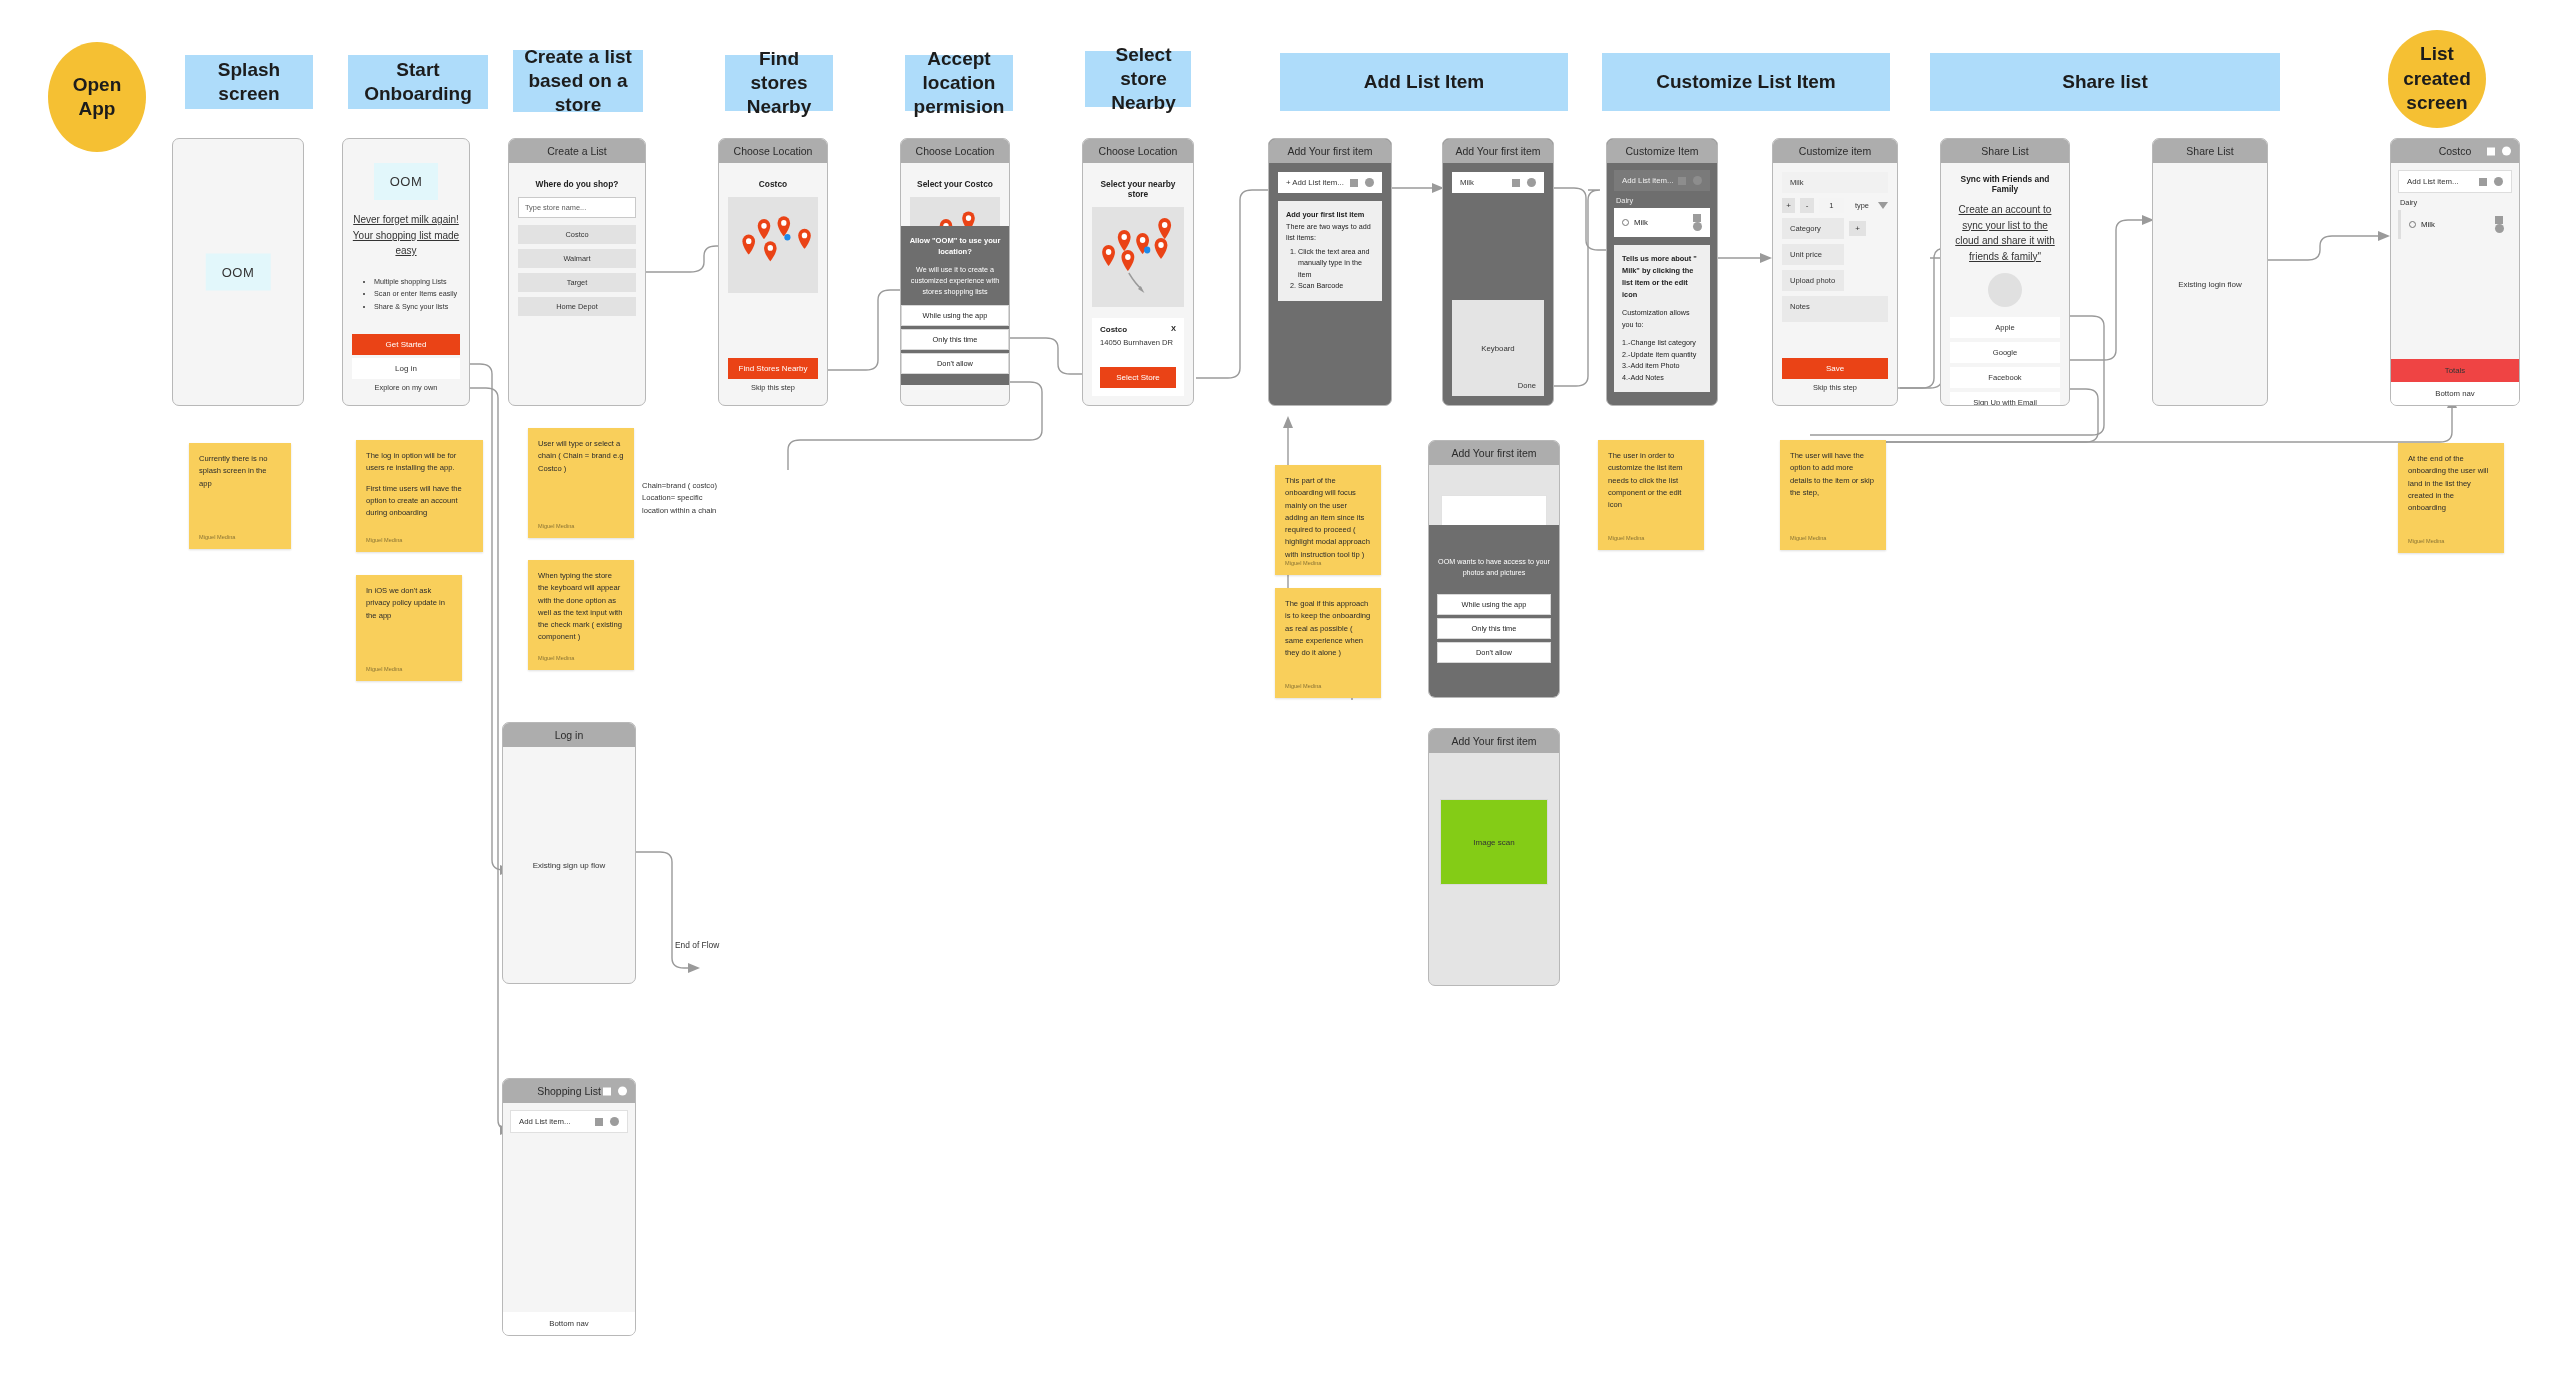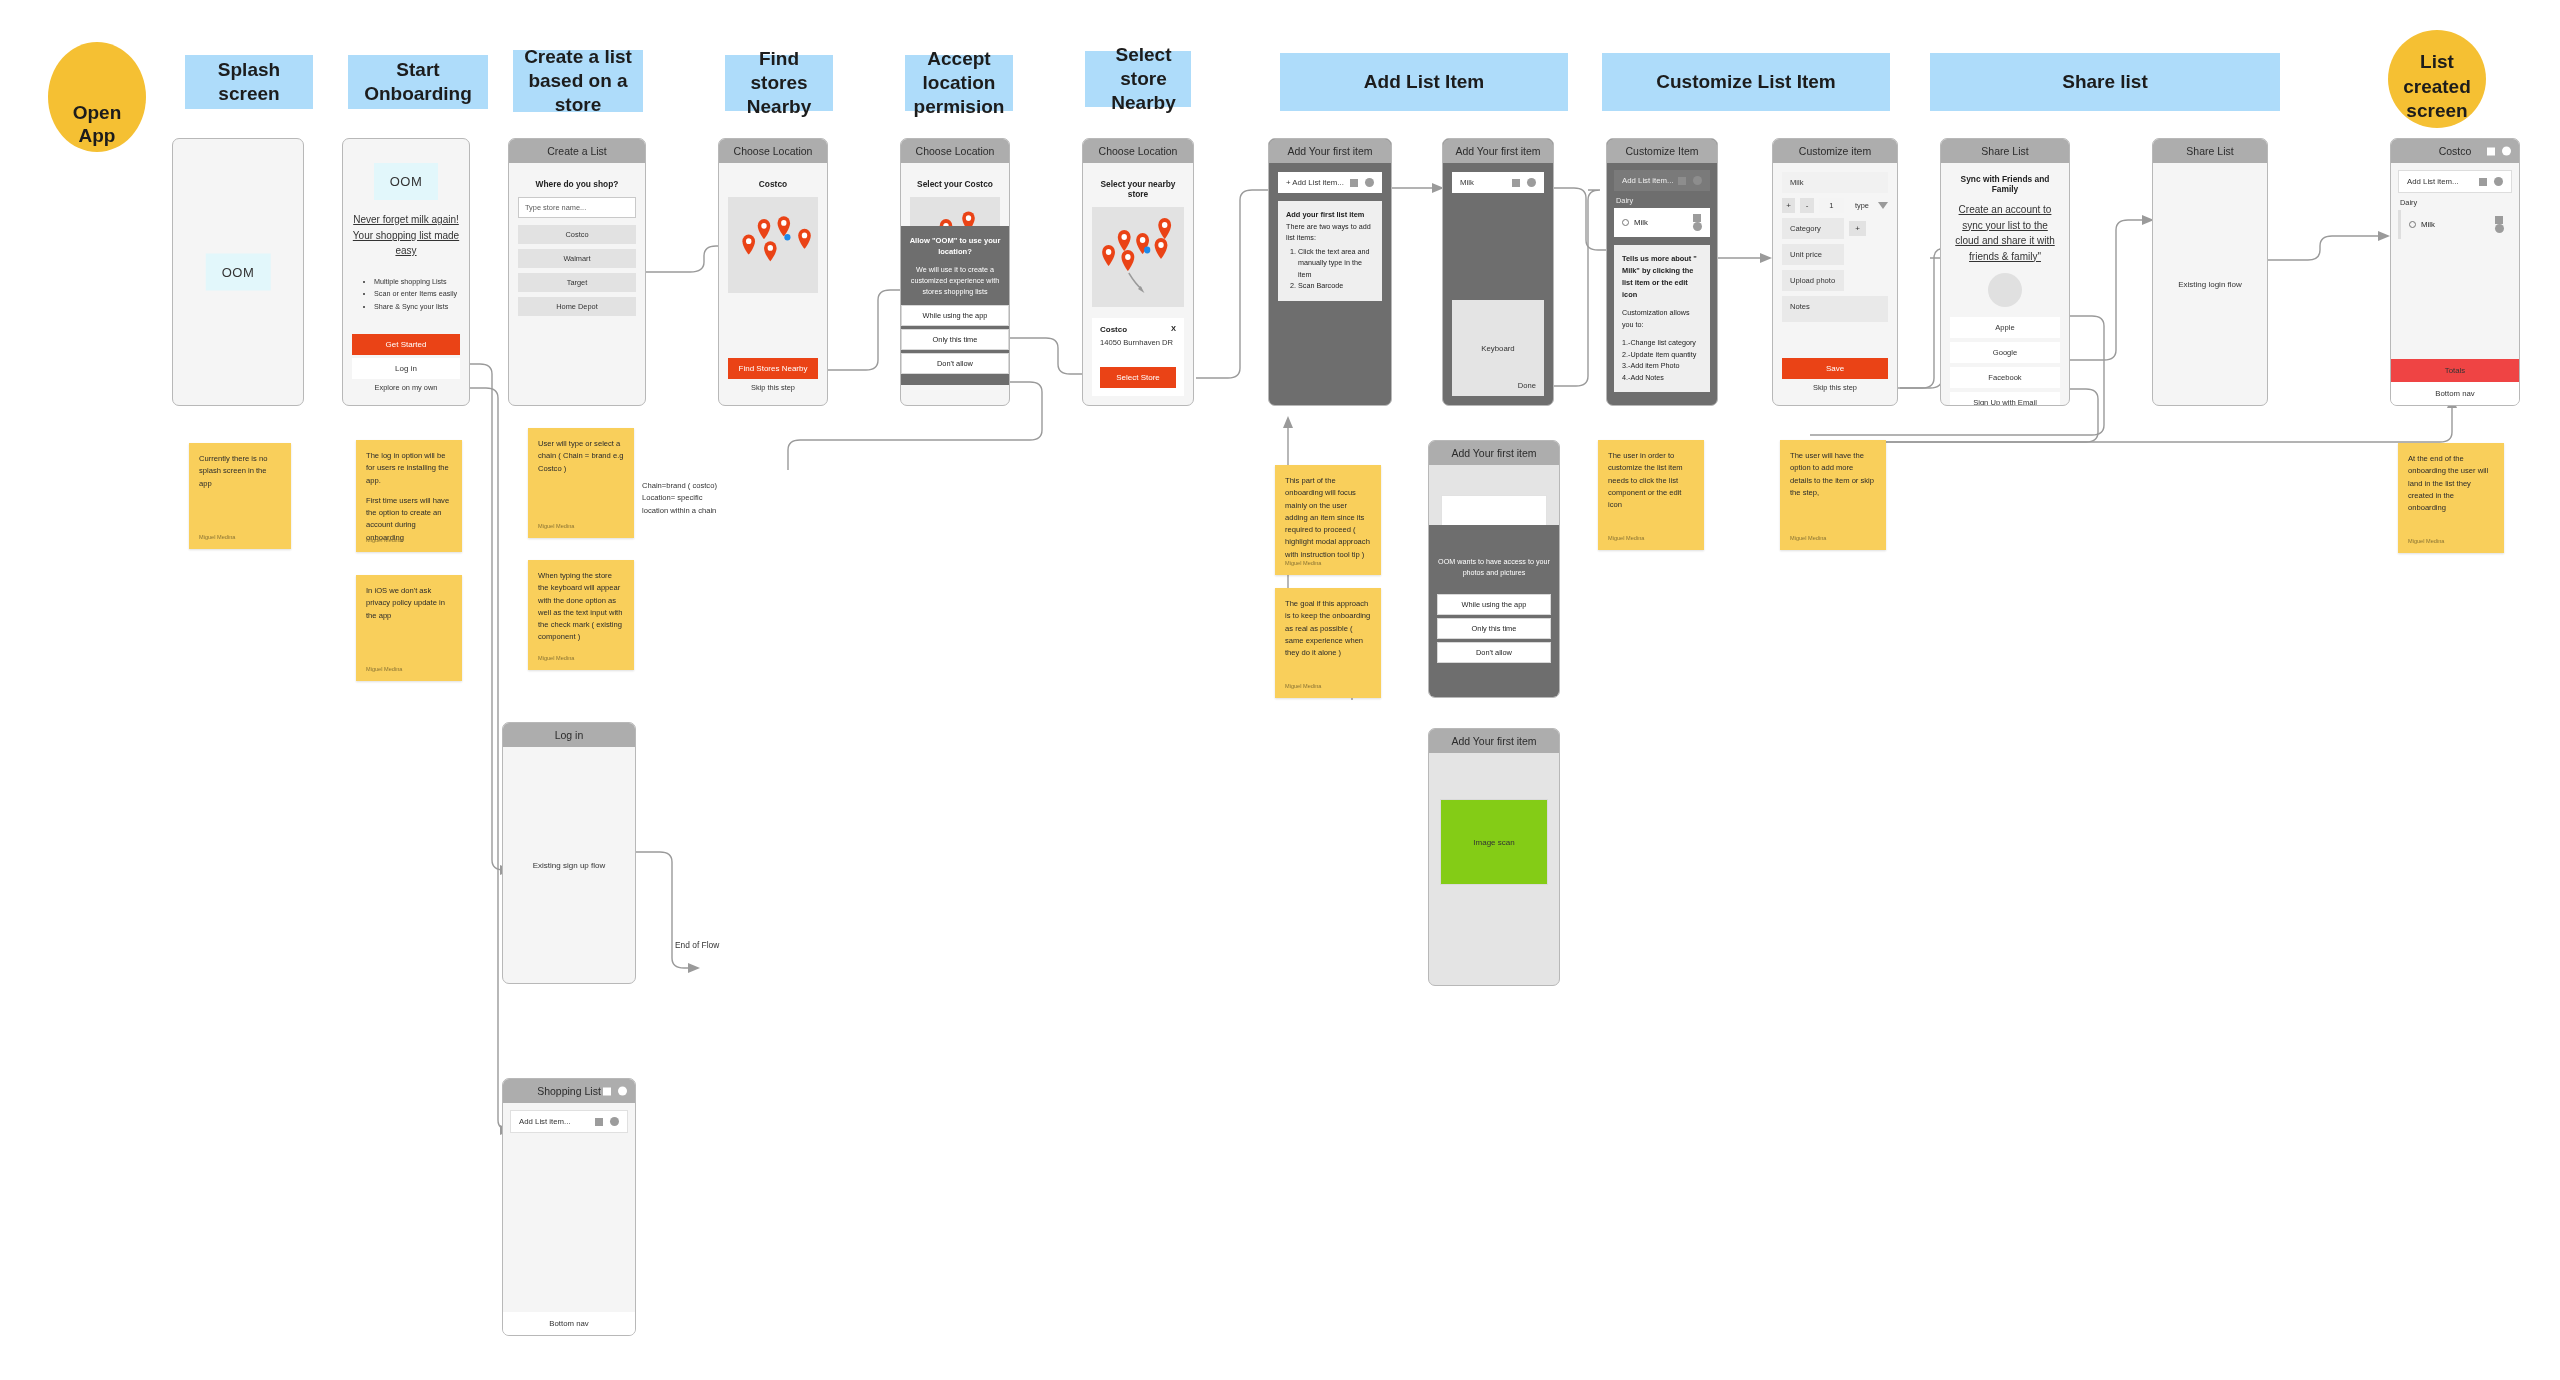--- a/index.html
+++ b/index.html
@@ -20,21 +20,20 @@
     font-weight: bold;
     color: #1c1c1c;
     line-height: 1.25;
     padding: 4px 6px;
     font-size: 19px;
   }
   .chip.oval {
     background: #F5C033;
     border-radius: 50%;
     font-size: 19px;
-    align-items: flex-end;
   }
 
   
   .phone {
     position: absolute;
     background: #F5F5F5;
     border: 1.5px solid #B8B8B8;
     border-radius: 7px;
     overflow: hidden;
     display: flex; flex-direction: column;
@@ -620,21 +619,21 @@
     <div class="bottom-nav">Bottom nav</div>
   </div>
 
   <div class="flow-label" style="left:675px;top:940px;">End of Flow</div>
 
   <div class="sticky" style="left:189px;top:443px;width:102px;height:106px;">
     <p>Currently there is no splash screen in the app</p>
     <span class="author">Miguel Medina</span>
   </div>
 
-  <div class="sticky" style="left:356px;top:440px;width:106px;height:112px;">
+  <div class="sticky" style="left:356px;top:440px;width:127px;height:112px;">
     <p>The log in option will be for users re installing the app.</p>
     <p>First time users will have the option to create an account during onboarding</p>
     <span class="author">Miguel Medina</span>
   </div>
 
   <div class="sticky" style="left:356px;top:575px;width:106px;height:106px;">
     <p>In iOS we don't ask privacy policy update in the app</p>
     <span class="author">Miguel Medina</span>
   </div>
 

